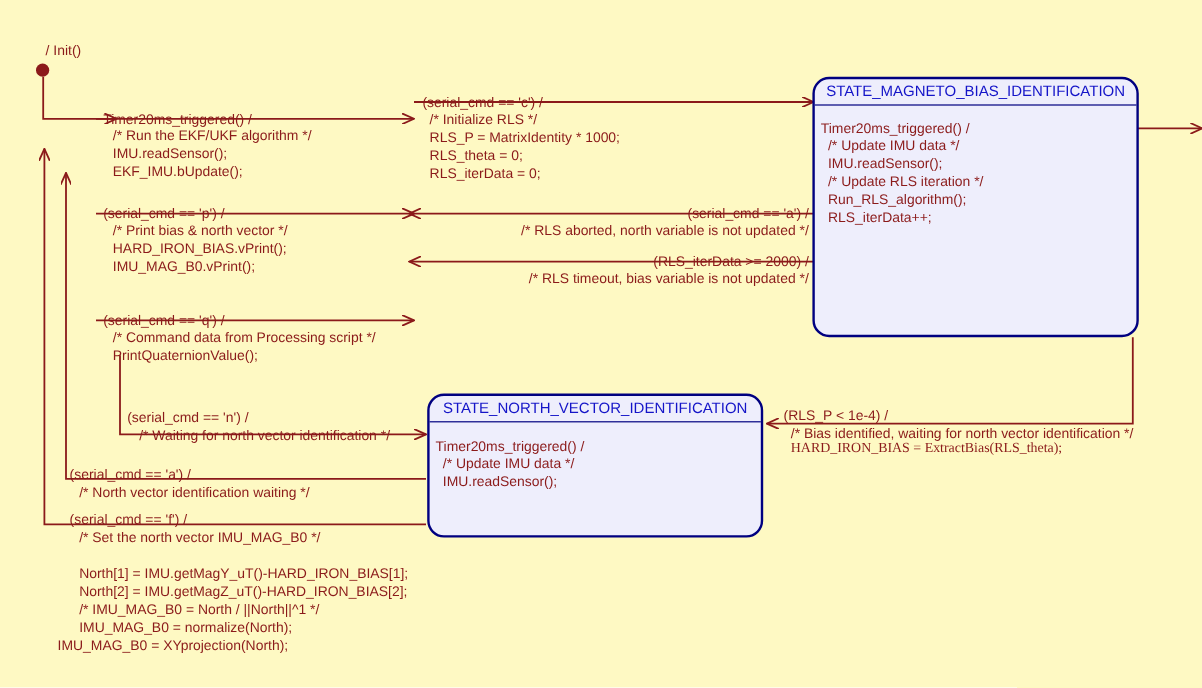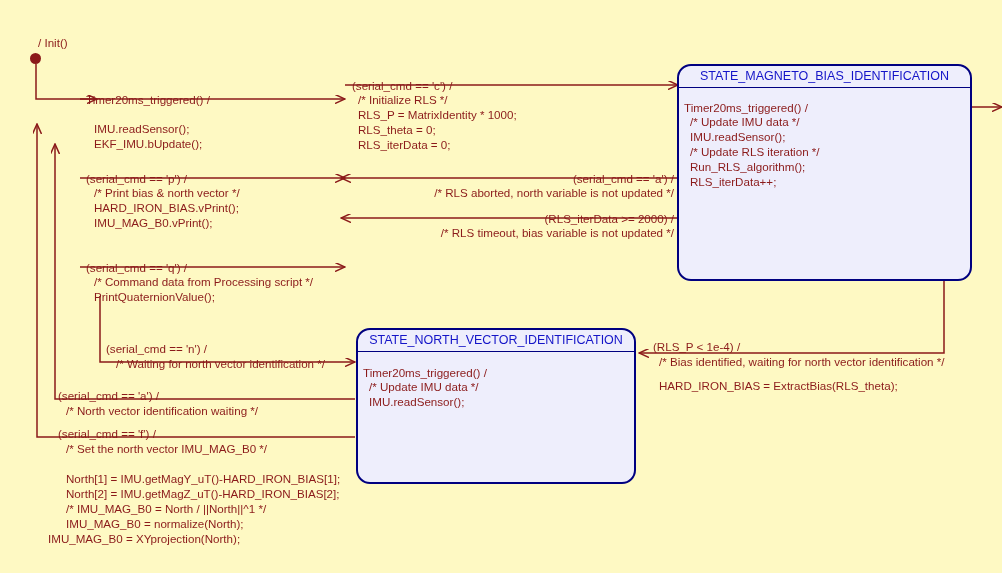--- a/index.html
+++ b/index.html
@@ -106,44 +106,45 @@
       <path d="M355,399 L55,399 L55,144" marker-end="url(#arw)"></path>
 
       <path d="M355,437 L37,437 L37,124" marker-end="url(#arw)"></path>
     </g>
   </svg>
 
   <div class="init-dot" style="left:30px; top:53px;"></div>
   <div class="lbl" style="left:38px; top:35px;">/ Init()</div>
 
   <div class="lbl" style="left:86px; top:92px;">Timer20ms_triggered() /</div>
+  <div class="lbl" style="left:94px; top:106px;">/* Run the EKF/UKF algorithm */</div>
   <div class="lbl" style="left:94px; top:121px;">IMU.readSensor();</div>
   <div class="lbl" style="left:94px; top:136px;">EKF_IMU.bUpdate();</div>
 
   <div class="lbl" style="left:86px; top:171px;">(serial_cmd == 'p') /</div>
   <div class="lbl" style="left:94px; top:185px;">/* Print bias &amp; north vector */</div>
   <div class="lbl" style="left:94px; top:200px;">HARD_IRON_BIAS.vPrint();</div>
   <div class="lbl" style="left:94px; top:215px;">IMU_MAG_B0.vPrint();</div>
 
   <div class="lbl" style="left:86px; top:260px;">(serial_cmd == 'q') /</div>
   <div class="lbl" style="left:94px; top:274px;">/* Command data from Processing script */</div>
   <div class="lbl" style="left:94px; top:289px;">PrintQuaternionValue();</div>
 
-  <div class="state-box" style="left:677px; top:64px; width:295px; height:217px;padding-left:20px;">
+  <div class="state-box" style="left:677px; top:64px; width:272px; height:217px;padding-left:20px;">
     <div class="state-title">STATE_MAGNETO_BIAS_IDENTIFICATION</div>
     <div class="state-titlebar"></div>
   </div>
   <div class="lbl" style="left:684px; top:100px;">Timer20ms_triggered() /</div>
   <div class="lbl" style="left:690px; top:114px;">/* Update IMU data */</div>
   <div class="lbl" style="left:690px; top:129px;">IMU.readSensor();</div>
   <div class="lbl" style="left:690px; top:144px;">/* Update RLS iteration */</div>
   <div class="lbl" style="left:690px; top:159px;">Run_RLS_algorithm();</div>
   <div class="lbl" style="left:690px; top:174px;">RLS_iterData++;</div>
 
-  <div class="state-box" style="left:356px; top:328px; width:280px; height:156px;">
+  <div class="state-box" style="left:356px; top:328px; width:280px; height:120px;">
     <div class="state-title">STATE_NORTH_VECTOR_IDENTIFICATION</div>
     <div class="state-titlebar"></div>
   </div>
   <div class="lbl" style="left:363px; top:365px;">Timer20ms_triggered() /</div>
   <div class="lbl" style="left:369px; top:379px;">/* Update IMU data */</div>
   <div class="lbl" style="left:369px; top:394px;">IMU.readSensor();</div>
 
   <div class="lbl" style="left:352px; top:78px;">(serial_cmd == 'c') /</div>
   <div class="lbl" style="left:358px; top:92px;">/* Initialize RLS */</div>
   <div class="lbl" style="left:358px; top:107px;">RLS_P = MatrixIdentity * 1000;</div>
@@ -154,21 +155,21 @@
   <div class="lbl right" style="left:352px; top:185px; width:322px;">/* RLS aborted, north variable is not updated */</div>
 
   <div class="lbl right" style="left:352px; top:211px; width:322px;">(RLS_iterData &gt;= 2000) /</div>
   <div class="lbl right" style="left:352px; top:225px; width:322px;">/* RLS timeout, bias variable is not updated */</div>
 
   <div class="lbl" style="left:106px; top:341px;">(serial_cmd == 'n') /</div>
   <div class="lbl" style="left:116px; top:356px;">/* Waiting for north vector identification */</div>
 
   <div class="lbl" style="left:653px; top:339px;">(RLS_P &lt; 1e-4) /</div>
   <div class="lbl" style="left:659px; top:354px;">/* Bias identified, waiting for north vector identification */</div>
-  <div class="lbl" style="left:659px; top:378px;">HARD_IRON_BIAS = ExtractBias(RLS_theta);</div>
+  <div class="lbl" style="left:659px; top:366px;font-family:Liberation Serif, serif;">HARD_IRON_BIAS = ExtractBias(RLS_theta);</div>
 
   <div class="lbl" style="left:58px; top:388px;">(serial_cmd == 'a') /</div>
   <div class="lbl" style="left:66px; top:403px;">/* North vector identification waiting */</div>
 
   <div class="lbl" style="left:58px; top:426px;">(serial_cmd == 'f') /</div>
   <div class="lbl" style="left:66px; top:441px;">/* Set the north vector IMU_MAG_B0 */</div>
   <div class="lbl" style="left:66px; top:471px;">North[1] = IMU.getMagY_uT()-HARD_IRON_BIAS[1];</div>
   <div class="lbl" style="left:66px; top:486px;">North[2] = IMU.getMagZ_uT()-HARD_IRON_BIAS[2];</div>
   <div class="lbl" style="left:66px; top:501px;">/* IMU_MAG_B0 = North / ||North||^1 */</div>
   <div class="lbl" style="left:66px; top:516px;">IMU_MAG_B0 = normalize(North);</div>

